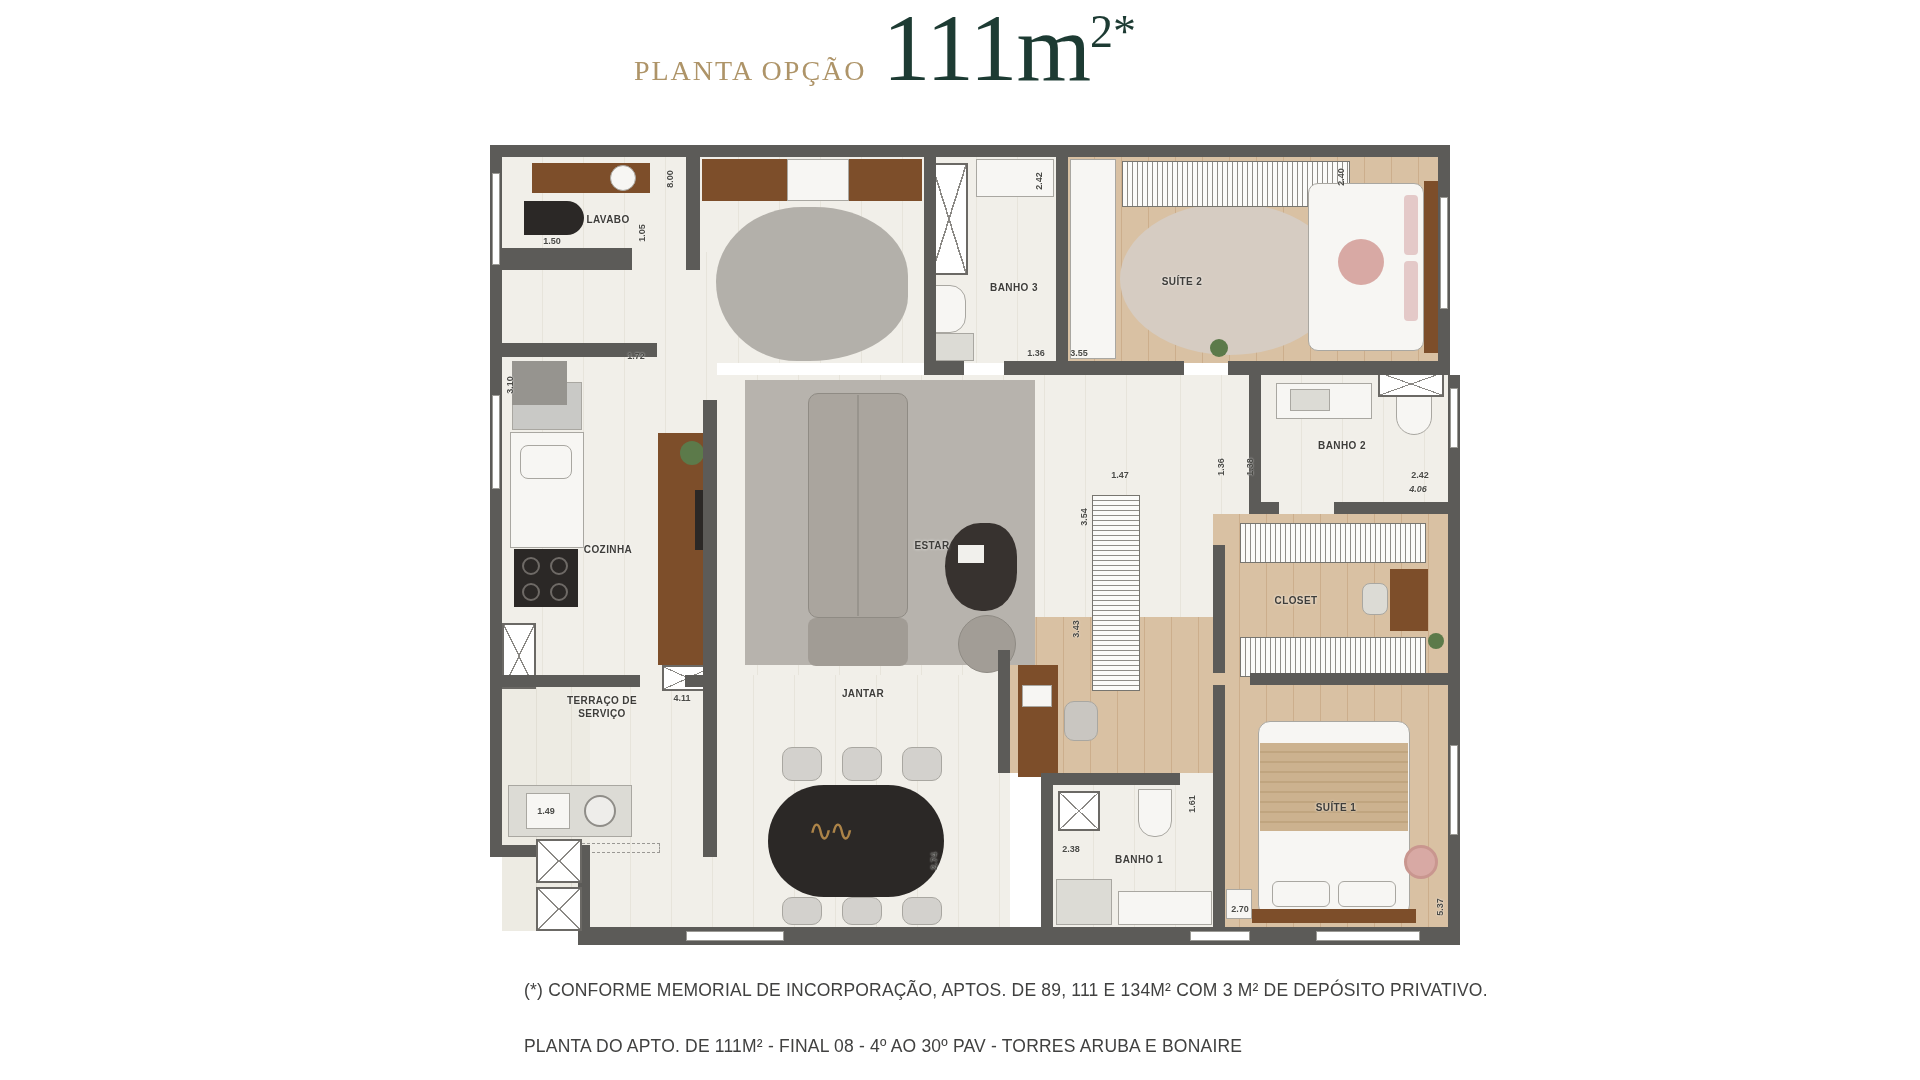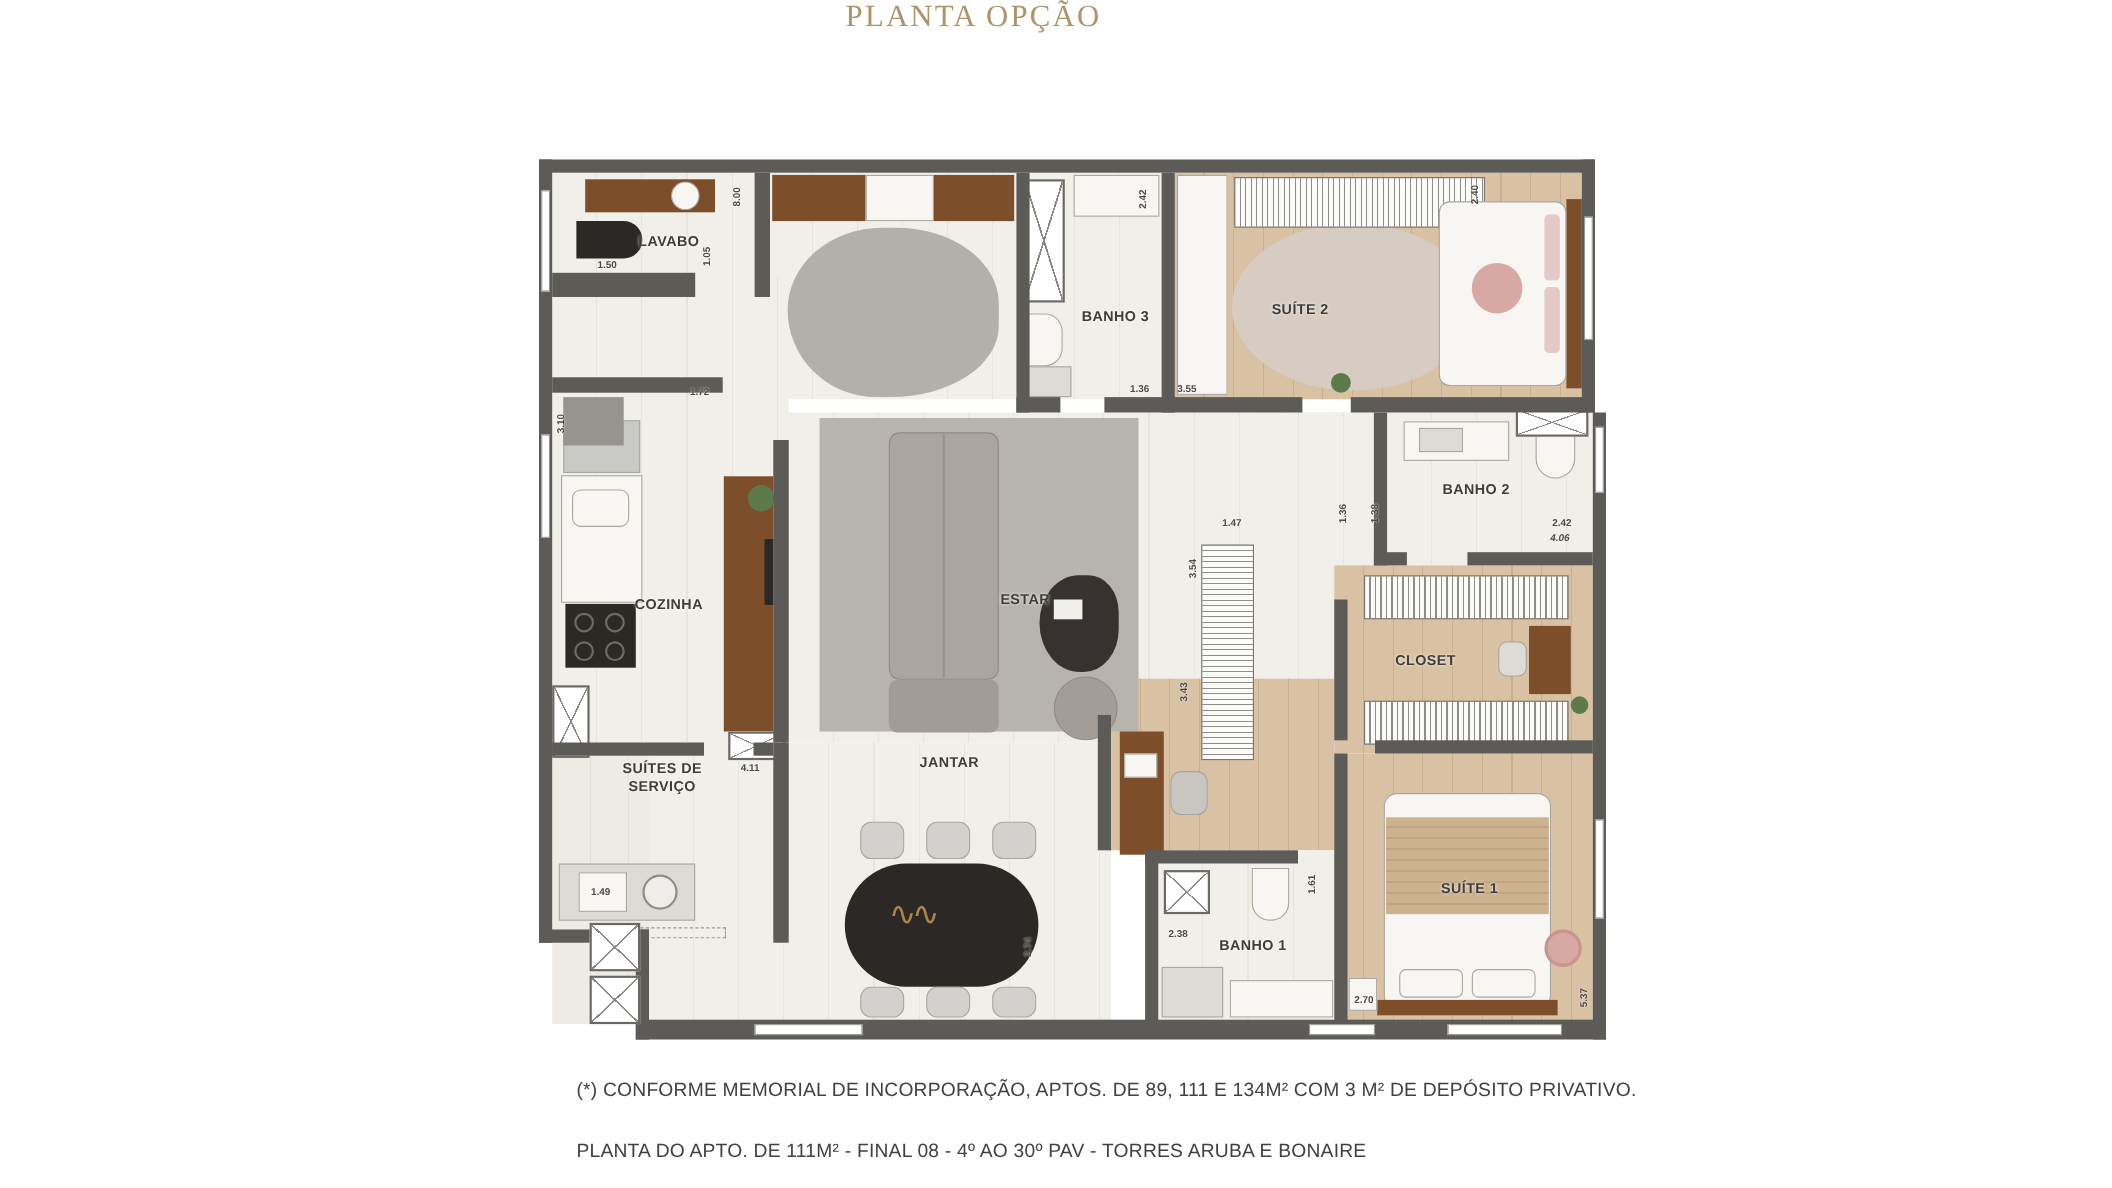--- a/index.html
+++ b/index.html
@@ -29,35 +29,36 @@
          border:1px solid #77756f;box-sizing:border-box;}
   .hatchv{position:absolute;background:repeating-linear-gradient(0deg,#fbfbf9 0 4px,#8f8d88 4px 5px);
          border:1px solid #77756f;box-sizing:border-box;}
   .xp{position:absolute;background-color:#fff;border:2px solid #6b6965;box-sizing:border-box;
       background-image:linear-gradient(to top right,transparent 48.8%,#8a8884 48.8% 51.2%,transparent 51.2%),
                        linear-gradient(to bottom right,transparent 48.8%,#8a8884 48.8% 51.2%,transparent 51.2%);}
   .brown{position:absolute;background:#7d4e2a;}
   .white-f{position:absolute;background:#f7f6f3;border:1px solid #a9a7a1;box-sizing:border-box;}
   .gray-f{position:absolute;background:#dcdbd5;border:1px solid #a9a7a1;box-sizing:border-box;}
   .dark-f{position:absolute;background:#2b2826;}
-  .room-label{position:absolute;transform:translate(-50%,-50%);font-size:13px;font-weight:700;
+  .room-label{position:absolute;transform:translate(-50%,-50%);font-size:10px;font-weight:700;
               color:#3e3d3a;letter-spacing:.4px;white-space:nowrap;text-align:center;
               text-shadow:0 0 3px rgba(255,255,255,.9);z-index:40;}
   .room-label.wrap{white-space:normal;width:120px;line-height:1.25;}
   .dim{position:absolute;transform:translate(-50%,-50%);font-size:9px;font-weight:600;color:#4a4a46;
        white-space:nowrap;z-index:41;text-shadow:0 0 2px rgba(255,255,255,.9);}
   .dim.v{transform:translate(-50%,-50%) rotate(-90deg);}
   
   .footer-line{position:absolute;font-size:17.5px;color:#414140;letter-spacing:.2px;white-space:nowrap;}
 </style>
 </head>
 <body>
 
 <div class="title">
   <span class="pre">PLANTA OPÇÃO</span>
+  <span class="area"><span>111m</span><sup>2*</sup></span>
 </div>
 
 <div class="plan">
 
   <div class="abs tile" style="left:12px;top:12px;width:196px;height:95px;"></div>
   <div class="abs tile" style="left:208px;top:12px;width:226px;height:206px;"></div>
   <div class="abs tile" style="left:446px;top:12px;width:120px;height:206px;"></div>
   <div class="abs wood" style="left:578px;top:12px;width:370px;height:206px;"></div>
   <div class="abs tile" style="left:12px;top:107px;width:215px;height:423px;"></div>
   <div class="abs tile" style="left:227px;top:230px;width:532px;height:300px;"></div>
@@ -202,21 +203,21 @@
   <div class="xp" style="left:46px;top:694px;width:46px;height:44px;"></div>
   <div class="xp" style="left:46px;top:742px;width:46px;height:44px;"></div>
 
   <div class="room-label" style="left:118px;top:74px;">LAVABO</div>
   <div class="room-label" style="left:524px;top:142px;">BANHO 3</div>
   <div class="room-label" style="left:692px;top:136px;">SUÍTE 2</div>
   <div class="room-label" style="left:118px;top:404px;">COZINHA</div>
   <div class="room-label" style="left:442px;top:400px;">ESTAR</div>
   <div class="room-label" style="left:852px;top:300px;">BANHO 2</div>
   <div class="room-label" style="left:806px;top:455px;">CLOSET</div>
-  <div class="room-label wrap" style="left:112px;top:562px;">SUÍTES DE SERVIÇO</div>
+  <div class="room-label wrap" style="left:112px;top:562px;">TERRAÇO DE SERVIÇO</div>
   <div class="room-label" style="left:373px;top:548px;">JANTAR</div>
   <div class="room-label" style="left:649px;top:714px;">BANHO 1</div>
   <div class="room-label" style="left:846px;top:662px;">SUÍTE 1</div>
 
   <div class="dim" style="left:62px;top:96px;">1.50</div>
   <div class="dim v" style="left:152px;top:88px;">1.05</div>
   <div class="dim v" style="left:180px;top:34px;">8.00</div>
   <div class="dim v" style="left:549px;top:36px;">2.42</div>
   <div class="dim v" style="left:851px;top:32px;">2.40</div>
   <div class="dim" style="left:546px;top:208px;">1.36</div>

